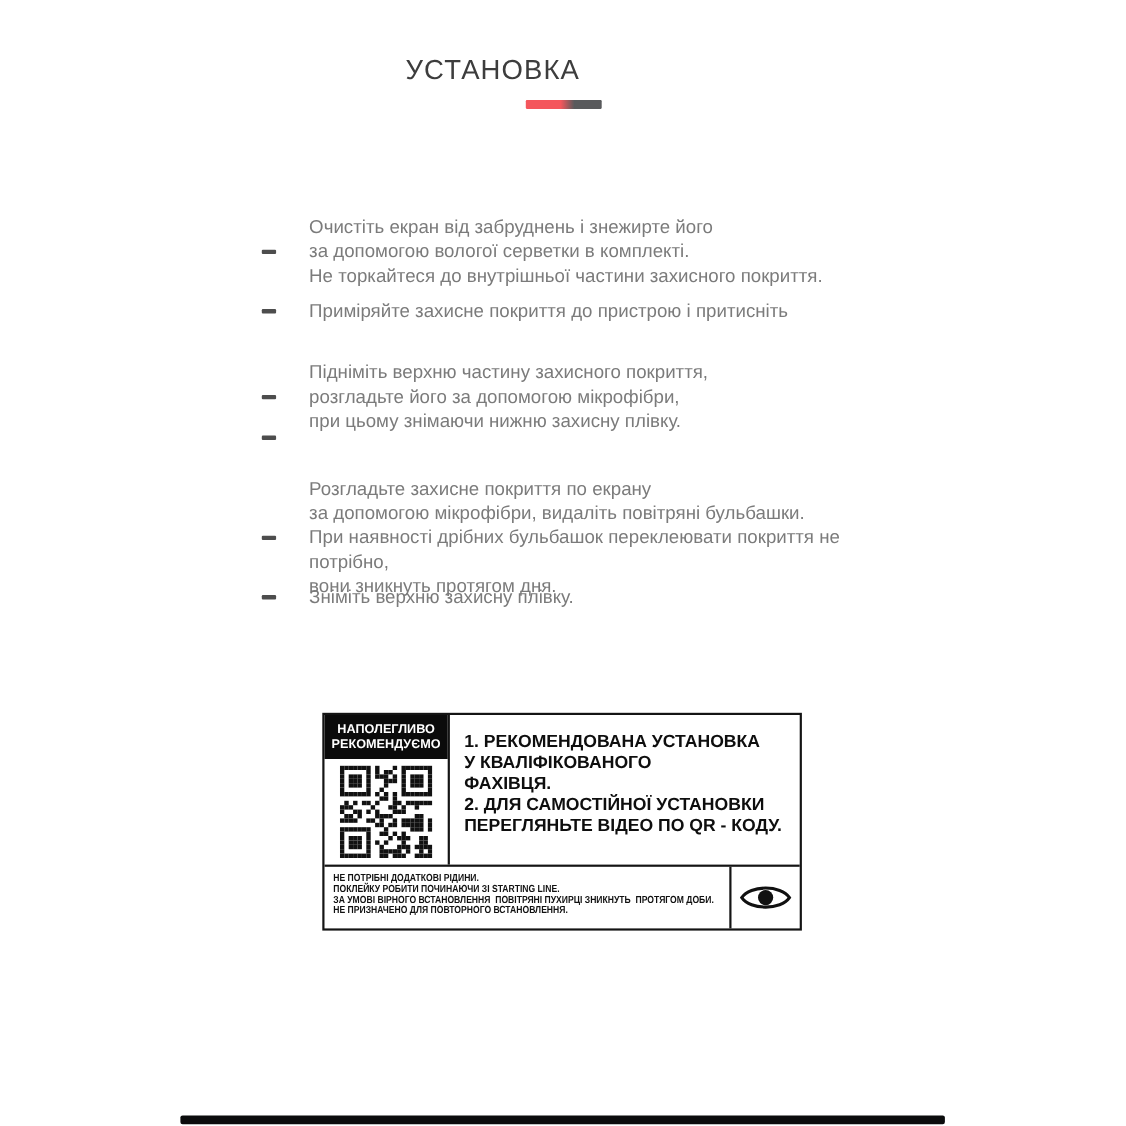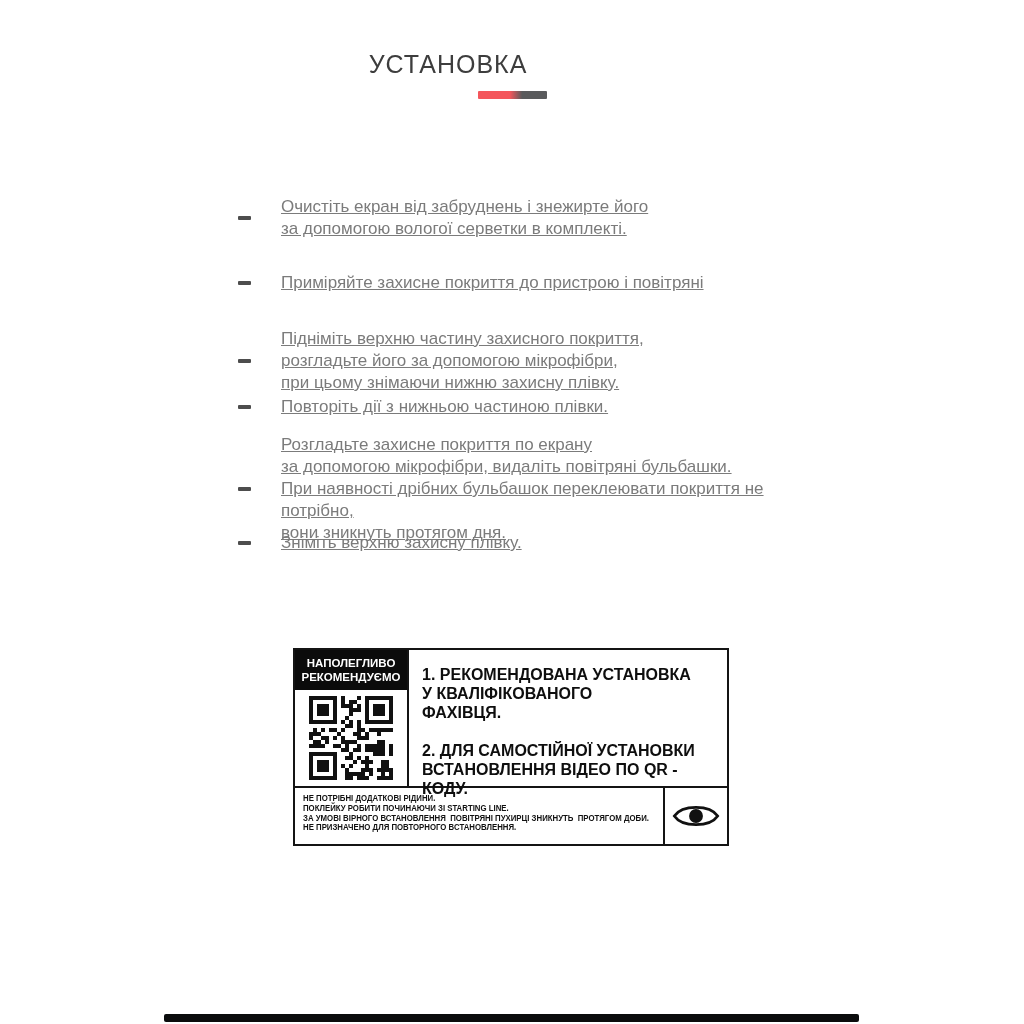--- a/index.html
+++ b/index.html
@@ -16,39 +16,39 @@
     background:linear-gradient(90deg,#f4565c 0%,#f4565c 46%,#595a5c 64%,#595a5c 100%);
   }
   .step{
     position:absolute;left:238px;width:600px;display:flex;align-items:center;
   }
   .s1{top:196px}.s2{top:272px}.s3{top:328px}.s4{top:396px}.s5{top:434px}.s6{top:532px}
   .dash{
     width:13px;height:3.5px;background:#4d4d4d;border-radius:1px;flex:0 0 13px;
     margin-right:30px;
   }
-  .step-text{font-size:17px;line-height:22px;color:#7b7b7b;text-decoration:underline;}
+  .step-text{font-size:17px;line-height:22px;color:#7b7b7b;}
   .step-text span{display:block;}
   .rec-box{
     position:absolute;left:293px;top:648px;width:436px;height:198px;
     border:2px solid #141414;box-sizing:border-box;display:flex;flex-direction:column;
     background:#fff;
   }
   .box-main{height:138px;display:flex;border-bottom:2px solid #141414;box-sizing:border-box;}
   .box-left{width:114px;flex:0 0 114px;border-right:2px solid #141414;box-sizing:border-box;
     display:flex;flex-direction:column;}
   .badge{
     background:#0b0b0b;color:#ffffff;text-align:center;font-weight:bold;
     font-size:11.5px;line-height:13.5px;padding:7px 2px 6px 2px;
   }
   .qr-wrap{flex:1;display:flex;align-items:center;justify-content:center;}
   .box-right{flex:1;padding:15px 6px 16px 13px;}
   .rec-item{font-weight:bold;font-size:16px;line-height:19px;color:#0e0e0e;}
   .rec-item span{display:block;}
-  .rec-item + .rec-item{margin-top:19px;}
+  .rec-item + .rec-item{}
   .box-footer{flex:1;display:flex;min-height:0;}
   .footer-text{flex:1;padding:6px 0 0 8px;overflow:hidden;}
   .footer-text-inner{transform:scaleX(0.84);transform-origin:left top;}
   .fline{
     font-weight:bold;font-size:9.3px;line-height:9.8px;color:#111;
     white-space:pre;
   }
   .footer-eye{
     width:64px;flex:0 0 64px;border-left:2px solid #141414;box-sizing:border-box;
     display:flex;align-items:center;justify-content:center;
@@ -64,44 +64,42 @@
 <div>
 
   <div class="page-title">УСТАНОВКА</div>
   <div class="title-divider"></div>
 
   <div class="step s1">
     <div class="dash"></div>
     <div class="step-text">
       <span>Очистіть екран від забруднень і знежирте його</span>
       <span>за допомогою вологої серветки в комплекті.</span>
+      <span>Не торкайтеся до внутрішньої частини захисного покриття.</span>
     </div>
   </div>
 
   <div class="step s2">
     <div class="dash"></div>
     <div class="step-text">
-      <span>Приміряйте захисне покриття до пристрою і повітряні</span>
+      <span>Приміряйте захисне покриття до пристрою і притисніть</span>
     </div>
   </div>
 
   <div class="step s3">
     <div class="dash"></div>
     <div class="step-text">
       <span>Підніміть верхню частину захисного покриття,</span>
       <span>розгладьте його за допомогою мікрофібри,</span>
       <span>при цьому знімаючи нижню захисну плівку.</span>
     </div>
   </div>
 
   <div class="step s4">
     <div class="dash"></div>
-    <div class="step-text">
-      <span>Повторіть дії з нижньою частиною плівки.</span>
-    </div>
   </div>
 
   <div class="step s5">
     <div class="dash"></div>
     <div class="step-text">
       <span>Розгладьте захисне покриття по екрану</span>
       <span>за допомогою мікрофібри, видаліть повітряні бульбашки.</span>
       <span>При наявності дрібних бульбашок переклеювати покриття не потрібно,</span>
       <span>вони зникнуть протягом дня.</span>
     </div>
@@ -353,21 +351,21 @@
         </div>
       </div>
       <div class="box-right">
         <div class="rec-item">
           <span>1. РЕКОМЕНДОВАНА УСТАНОВКА</span>
           <span>У КВАЛІФІКОВАНОГО</span>
           <span>ФАХІВЦЯ.</span>
         </div>
         <div class="rec-item">
           <span>2. ДЛЯ САМОСТІЙНОЇ УСТАНОВКИ</span>
-          <span>ВСТАНОВЛЕННЯ ВІДЕО ПО QR - КОДУ.</span>
+          <span>ПЕРЕГЛЯНЬТЕ ВІДЕО ПО QR - КОДУ.</span>
         </div>
       </div>
     </div>
     <div class="box-footer">
       <div class="footer-text">
         <div class="footer-text-inner">
           <div class="fline">НЕ ПОТРІБНІ ДОДАТКОВІ РІДИНИ.</div>
           <div class="fline">ПОКЛЕЙКУ РОБИТИ ПОЧИНАЮЧИ ЗІ STARTING LINE.</div>
           <div class="fline">ЗА УМОВІ ВІРНОГО ВСТАНОВЛЕННЯ  ПОВІТРЯНІ ПУХИРЦІ ЗНИКНУТЬ  ПРОТЯГОМ ДОБИ.</div>
           <div class="fline">НЕ ПРИЗНАЧЕНО ДЛЯ ПОВТОРНОГО ВСТАНОВЛЕННЯ.</div>

